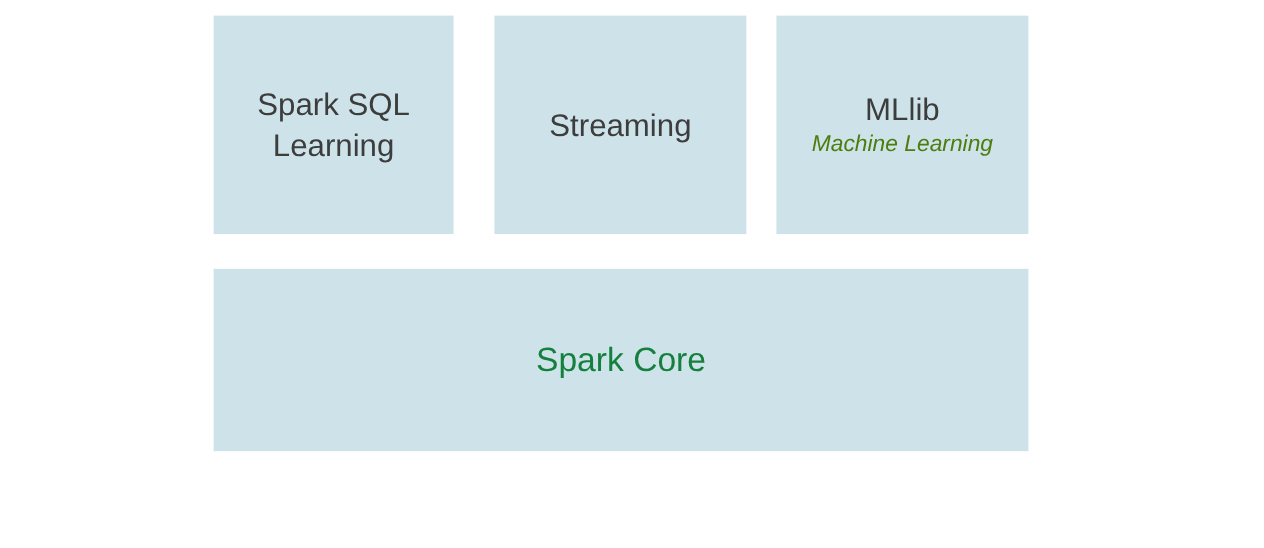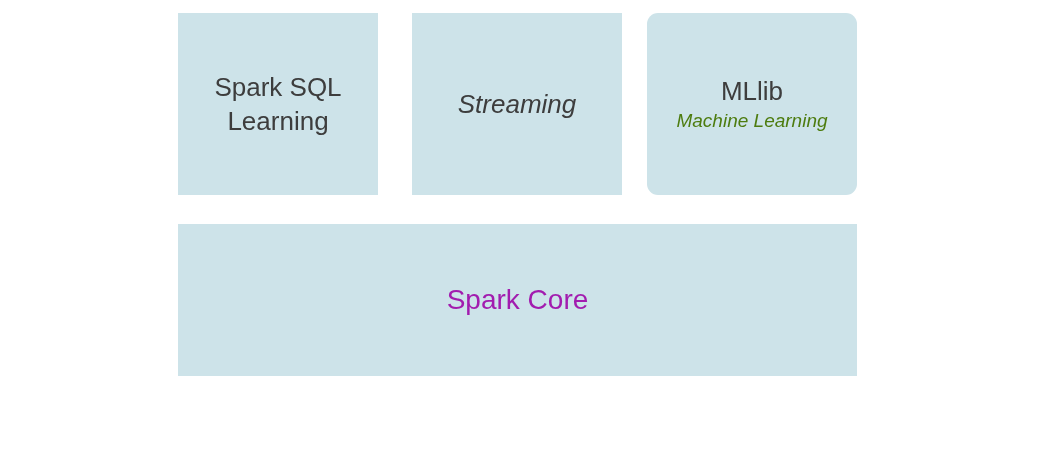--- a/index.html
+++ b/index.html
@@ -19,39 +19,39 @@
   .box {
     position: absolute;
     background: #cde3e9;
     display: flex;
     flex-direction: column;
     align-items: center;
     justify-content: center;
     text-align: center;
   }
   .box-spark-sql   { left: 178px; top: 13px;  width: 200px; height: 182px; }
-  .box-streaming   { left: 412px; top: 13px;  width: 210px; height: 182px; font-style: italic; }
-  .box-mllib       { left: 647px; top: 13px;  width: 210px; height: 182px; border-radius: 11px; }
+  .box-streaming   { left: 412px; top: 13px;  width: 210px; height: 182px; }
+  .box-mllib       { left: 647px; top: 13px;  width: 210px; height: 182px; }
   .box-spark-core  { left: 178px; top: 224px; width: 679px; height: 152px; }
 
   .label-main {
     font-size: 26px;
     line-height: 34px;
     color: #3d3d3d;
   }
   .label-sub-italic {
     font-size: 19px;
     line-height: 26px;
     font-style: italic;
     color: #4d7c0f;
   }
   .label-core {
     font-size: 28px;
     line-height: 36px;
-    color: #a21caf;
+    color: #15803d;
   }
   .two-line span { display: block; }
 </style>
 </head>
 <body>
 
 <div class="canvas">
 
   <div class="box box-spark-sql">
     <div class="label-main two-line">

